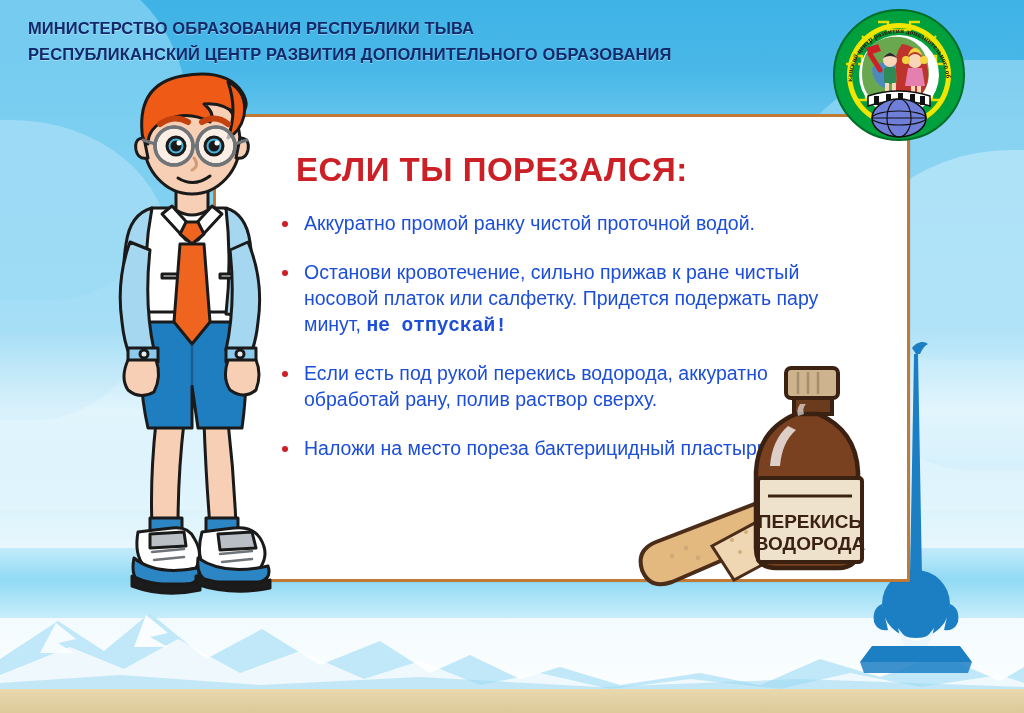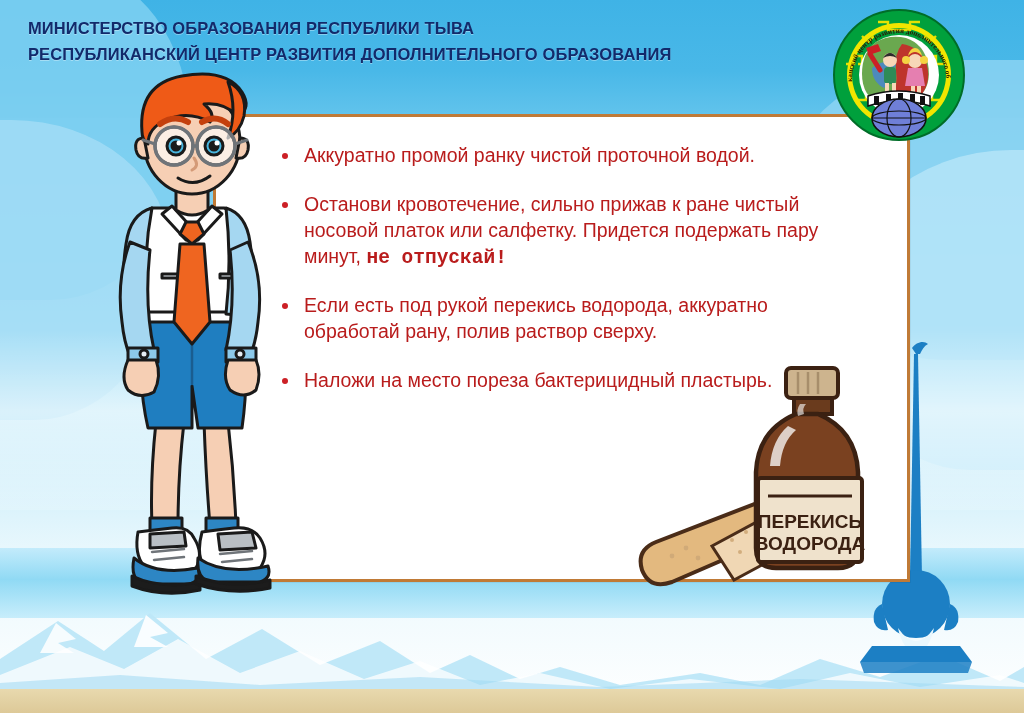--- a/index.html
+++ b/index.html
@@ -118,21 +118,21 @@
     letter-spacing: .5px;
     margin: 8px 0 22px 18px;
   }
   .bullets { margin: 0; padding: 0; list-style: none; }
   .bullet-item {
     position: relative;
     padding-left: 26px;
     margin-bottom: 21px;
     font-size: 19.5px;
     line-height: 1.33;
-    color: #b91c1c;
+    color: #1d4ed8;
     max-width: 540px;
   }
   .bullet-item::before {
     content: "";
     position: absolute;
     left: 4px; top: 10px;
     width: 6px; height: 6px;
     border-radius: 50%;
     background: #cc2026;
   }
@@ -263,20 +263,21 @@
       <ellipse cx="67" cy="110" rx="12" ry="19" fill="none" stroke="#111" stroke-width="1.2"></ellipse>
       <line x1="40" y1="110" x2="94" y2="110" stroke="#111" stroke-width="1.2"></line>
     </g>
     <text font-size="7.2" font-weight="bold" fill="#2a1500" font-family="'Liberation Serif', serif">
       <textPath href="#arcTop" startOffset="50%" text-anchor="middle">Республиканский центр развития дополнительного образования</textPath>
     </text>
   </svg>
 
   <div class="card">
     <div class="card-inner">
+      <div class="card-title">ЕСЛИ ТЫ ПОРЕЗАЛСЯ:</div>
       <ul class="bullets">
         <li class="bullet-item">
           <span>Аккуратно промой ранку чистой проточной водой.</span><b></b>
         </li>
         <li class="bullet-item">
           <span>Останови кровотечение, сильно прижав к ране чистый носовой платок или салфетку. Придется подержать пару минут, </span><b>не отпускай!</b>
         </li>
         <li class="bullet-item">
           <span>Если есть под рукой перекись водорода, аккуратно обработай рану, полив раствор сверху.</span><b></b>
         </li>

